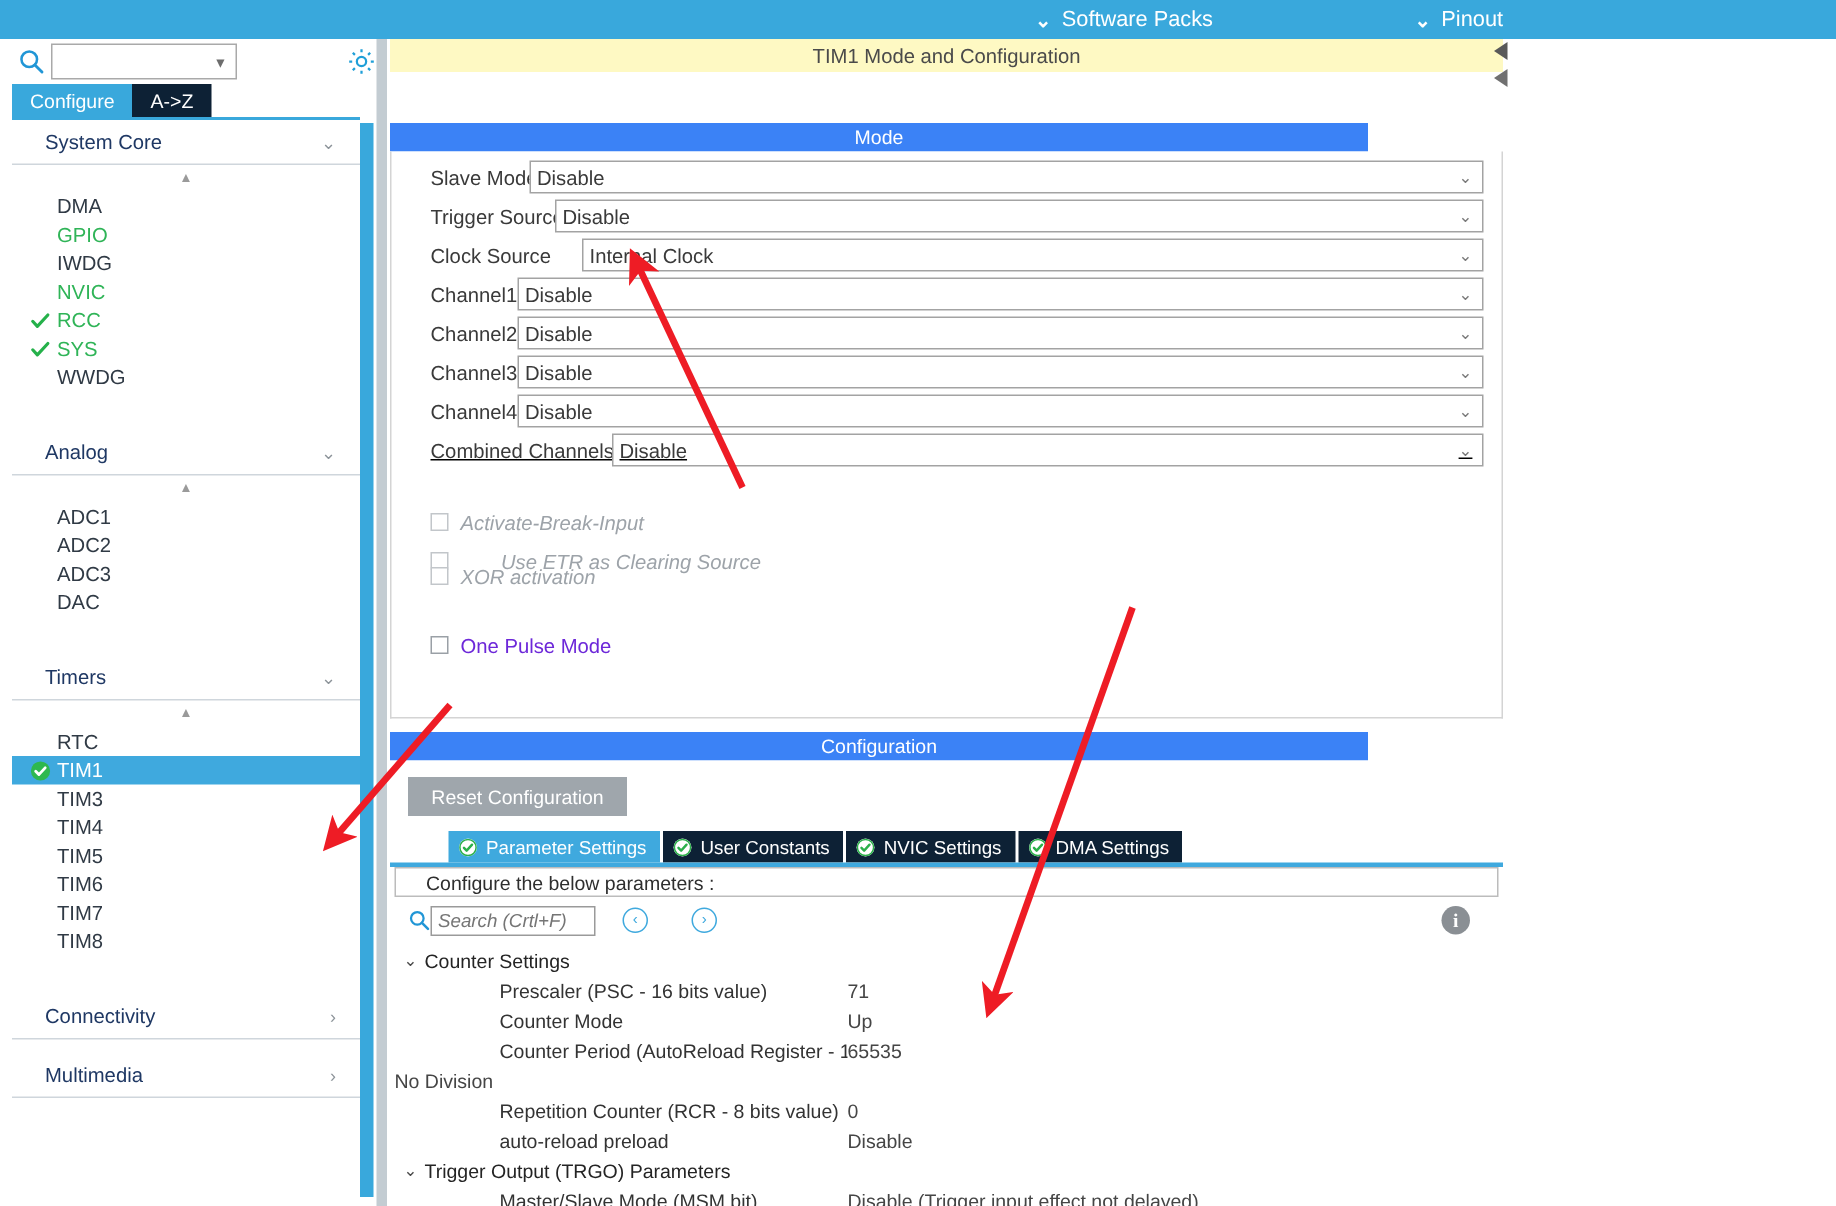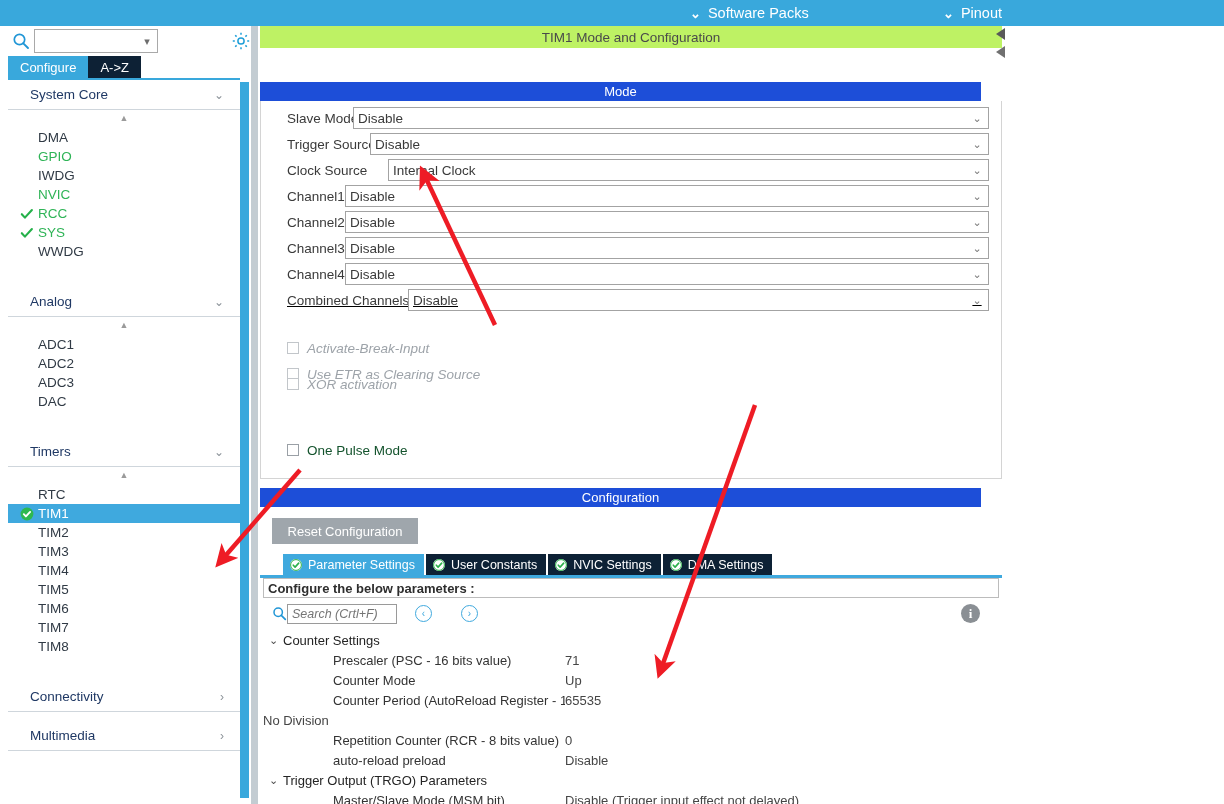--- a/index.html
+++ b/index.html
@@ -165,27 +165,27 @@
   .mainpanel {
     position: absolute; left: 258px; top: 26px;
     width: 752px; height: 778px;
     background: #ffffff;
   }
   .panel-title {
     position: absolute; left: 2px; top: 0;
     width: 742px; height: 22px;
     display: flex; align-items: center; justify-content: center;
     font-size: 13.5px; color: #4a4a4a;
-    background: #bef264;
+    background: #fef9c3;
     cursor: default;
   }
   .section-bar {
     position: absolute;
-    left: 2px; width: 721px; height: 19px;
-    background: #1d4ed8;
+    left: 2px; width: 652px; height: 19px;
+    background: #3b82f6;
     color: #ffffff;
     display: flex; align-items: center; justify-content: center;
     font-size: 13px;
     cursor: default;
   }
   #mode-bar { top: 56px; }
   #config-bar { top: 462px; }
 
   .mode-area {
     position: absolute; left: 2px; top: 75px;
@@ -242,21 +242,21 @@
     border: 1px solid #9aa0a6;
     background: #ffffff;
     margin-right: 8px;
     flex: none;
   }
   .chk.dim { border-color: #c2c6ca; }
   .check-row.disabled {
     color: #9da3a9;
     font-style: italic;
   }
-  .check-row.enabled { color: #14532d; margin-top: 20px; }
+  .check-row.enabled { color: #6d28d9; }
 
   
   .side-arrows {
     position: absolute; left: 996px; top: 28px;
     width: 12px; height: 50px;
   }
   .side-arrows .tri {
     width: 0; height: 0;
     border-top: 6px solid transparent;
     border-bottom: 6px solid transparent;
@@ -276,21 +276,21 @@
     width: 146px; height: 26px;
     background: #9fa6ac;
     color: #ffffff;
     border: none;
     font-size: 13px;
     font-family: "Liberation Sans", sans-serif;
     display: flex; align-items: center; justify-content: center;
     cursor: default;
   }
   .conf-tabs {
-    position: absolute; left: 3px; top: 47px;
+    position: absolute; left: 19px; top: 47px;
     height: 33px;
     display: flex;
     padding-left: 20px;
   }
   .conf-tab {
     height: 21px;
     padding: 0 9px 0 7px;
     display: flex; align-items: center;
     font-size: 12.5px;
     color: #ffffff;
@@ -314,25 +314,24 @@
     width: 742px; height: 3px;
     background: #3fa9de;
   }
 
   .conf-note {
     position: absolute; left: 3px; top: 71px;
     width: 736px; height: 20px;
     border: 1px solid #bcbcbc;
     background: #ffffff;
     display: flex; align-items: center;
-    padding-left: 4px;
+    padding-left: 20px;
     font-size: 13px;
     color: #2e2e2e;
     cursor: default;
-    font-weight: bold;
   }
   .conf-searchrow {
     position: absolute; left: 3px; top: 95px;
     width: 736px; height: 26px;
   }
   .conf-searchrow .s-icon {
     position: absolute; left: 9px; top: 4px;
     width: 15px; height: 15px;
   }
   .conf-search-input {
@@ -540,23 +539,20 @@
           <span>RTC</span>
         </div>
         <div class="item-row selected">
           <span class="item-check"><svg width="14" height="14" viewBox="0 0 14 14">
               <circle cx="7" cy="7" r="6.4" fill="#2eb84f"></circle>
               <path d="M3.8 7.2l2.1 2.2 4.2-4.5" fill="none" stroke="#ffffff" stroke-width="1.9" stroke-linecap="round" stroke-linejoin="round"></path>
             </svg></span>
           <span>TIM1</span>
         </div>
         <div class="item-row">
-          <span>TIM2</span>
-        </div>
-        <div class="item-row">
           <span>TIM3</span>
         </div>
         <div class="item-row">
           <span>TIM4</span>
         </div>
         <div class="item-row">
           <span>TIM5</span>
         </div>
         <div class="item-row">
           <span>TIM6</span>
@@ -645,21 +641,21 @@
           <div class="mode-label" style="width: 143px;">Combined Channels</div>
           <div class="mode-select">
             <span class="sel-text">Disable</span>
             <span class="sel-arrow">⌄</span>
           </div>
         </div>
         <div class="check-row disabled" style="top: 237px;">
           <span class="chk dim"></span>
           <span>Activate-Break-Input</span>
         </div>
-        <div class="check-row disabled" style="top: 263px;">
+        <div class="check-row disabled" style="top: 263px; gap: 27px;">
           <span class="chk dim"></span>
           <span>Use ETR as Clearing Source</span>
         </div>
         <div class="check-row disabled" style="top: 273px;">
           <span class="chk dim"></span>
           <span>XOR activation</span>
         </div>
         <div class="check-row enabled" style="top: 319px;">
           <span class="chk"></span>
           <span>One Pulse Mode</span>

